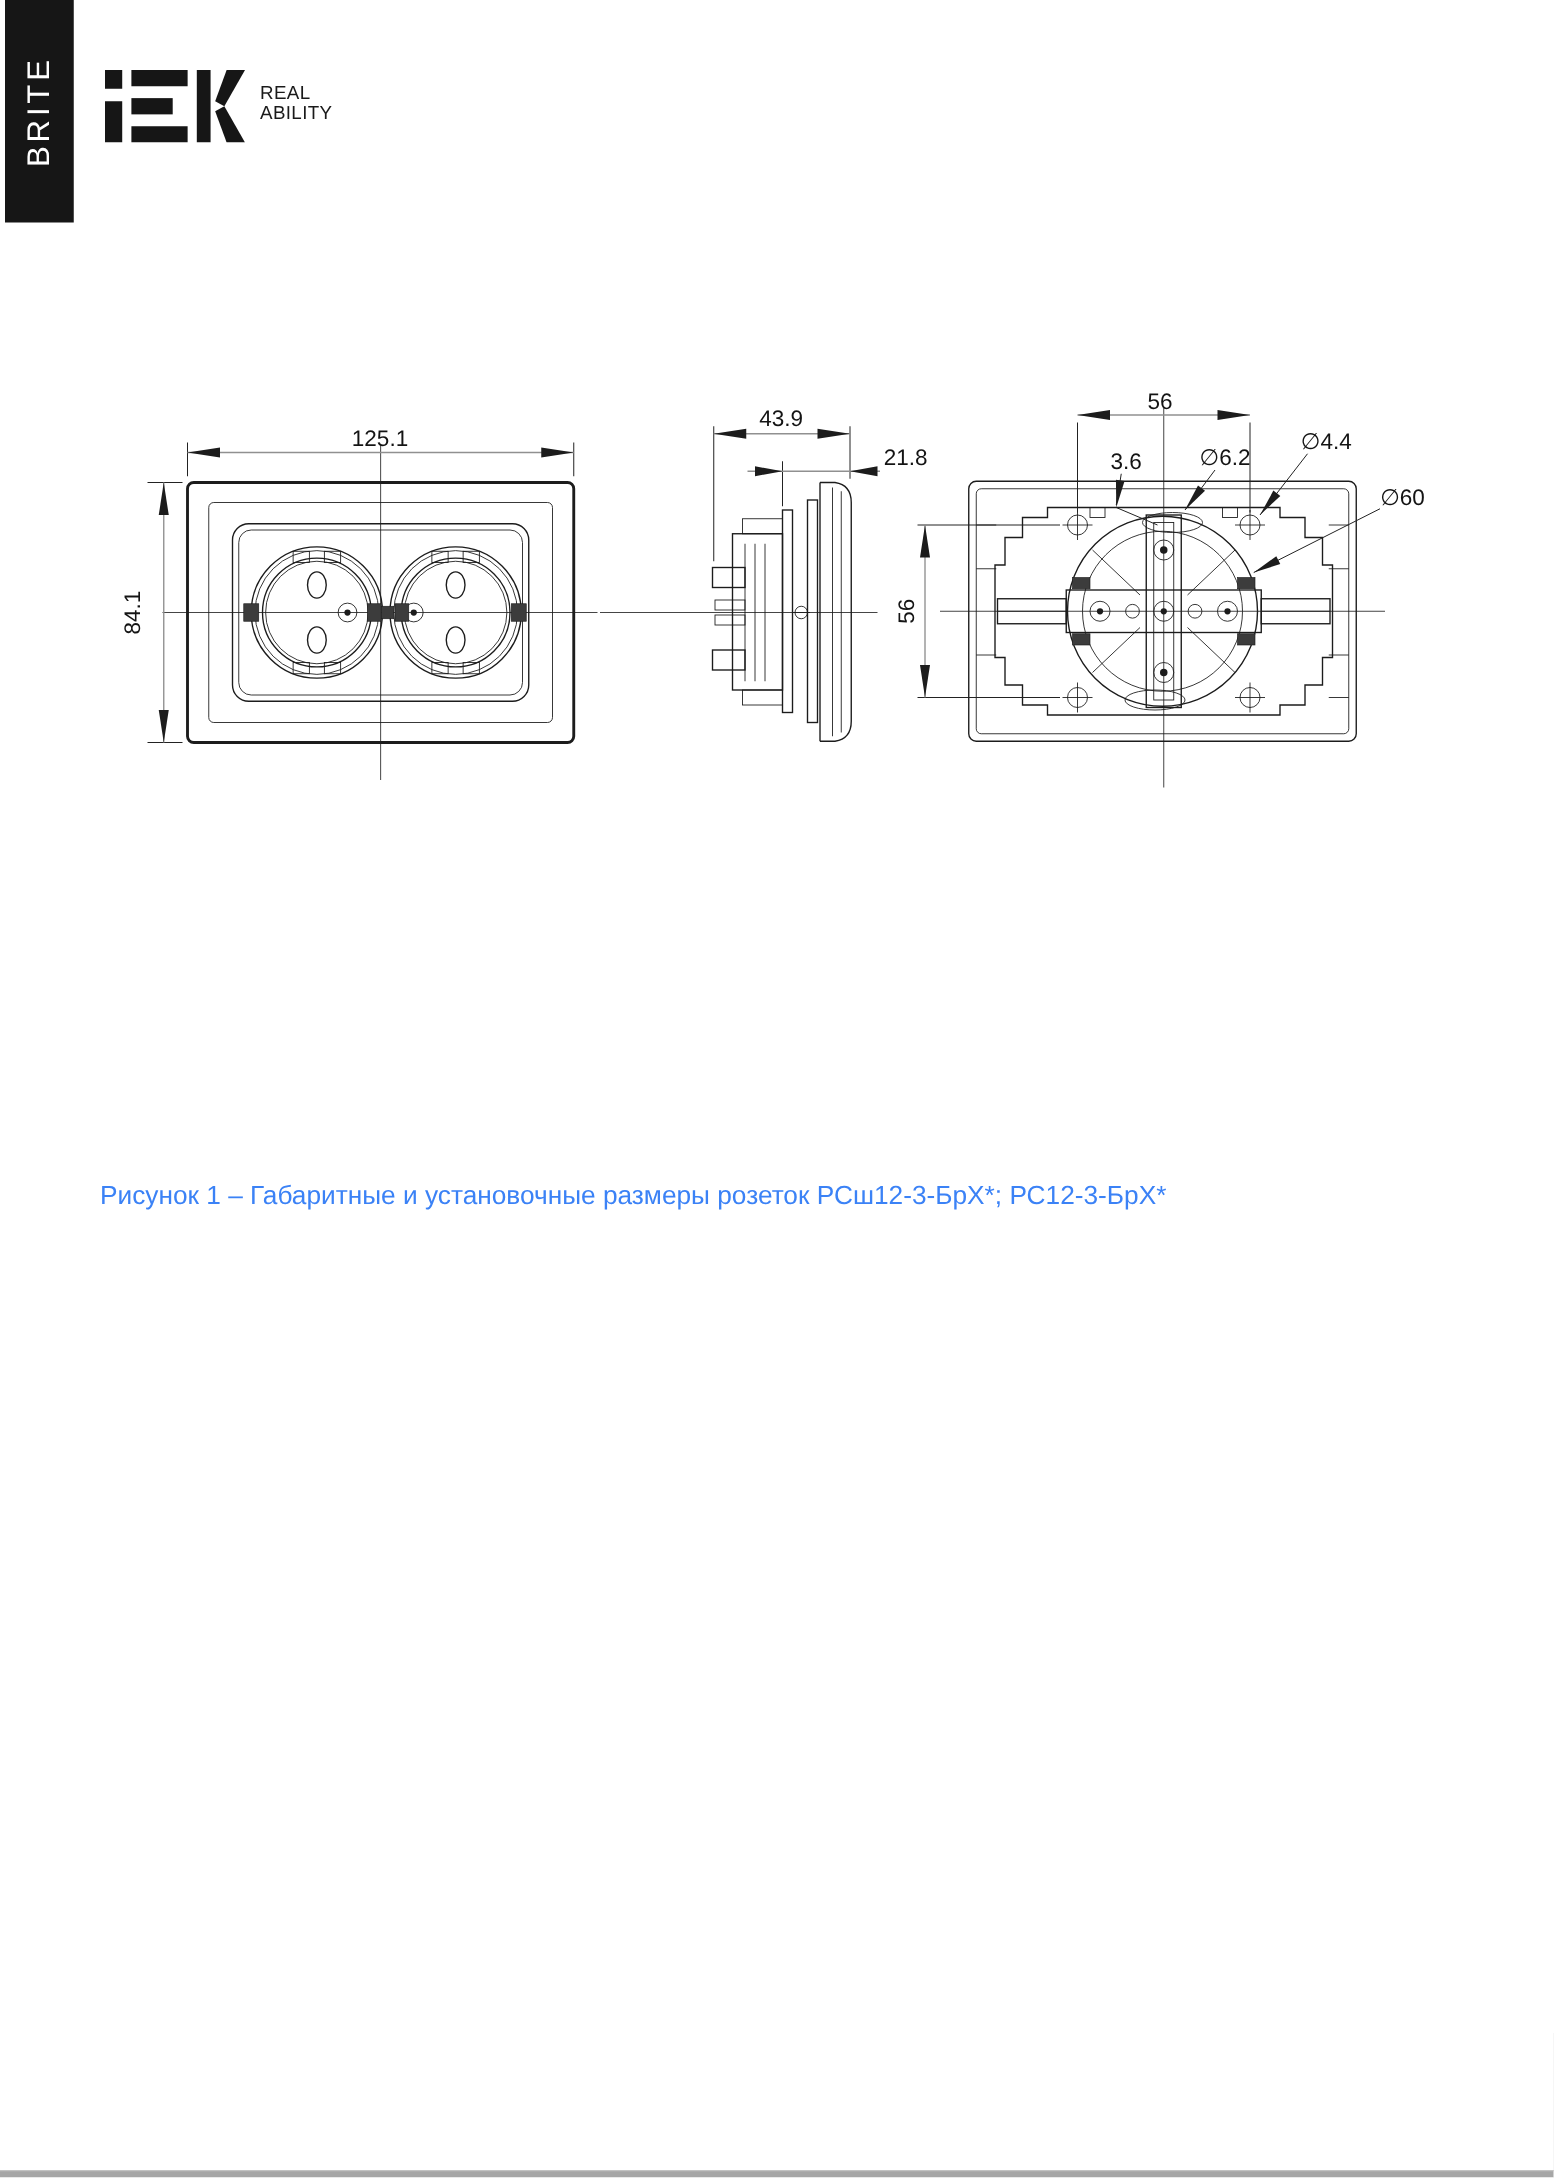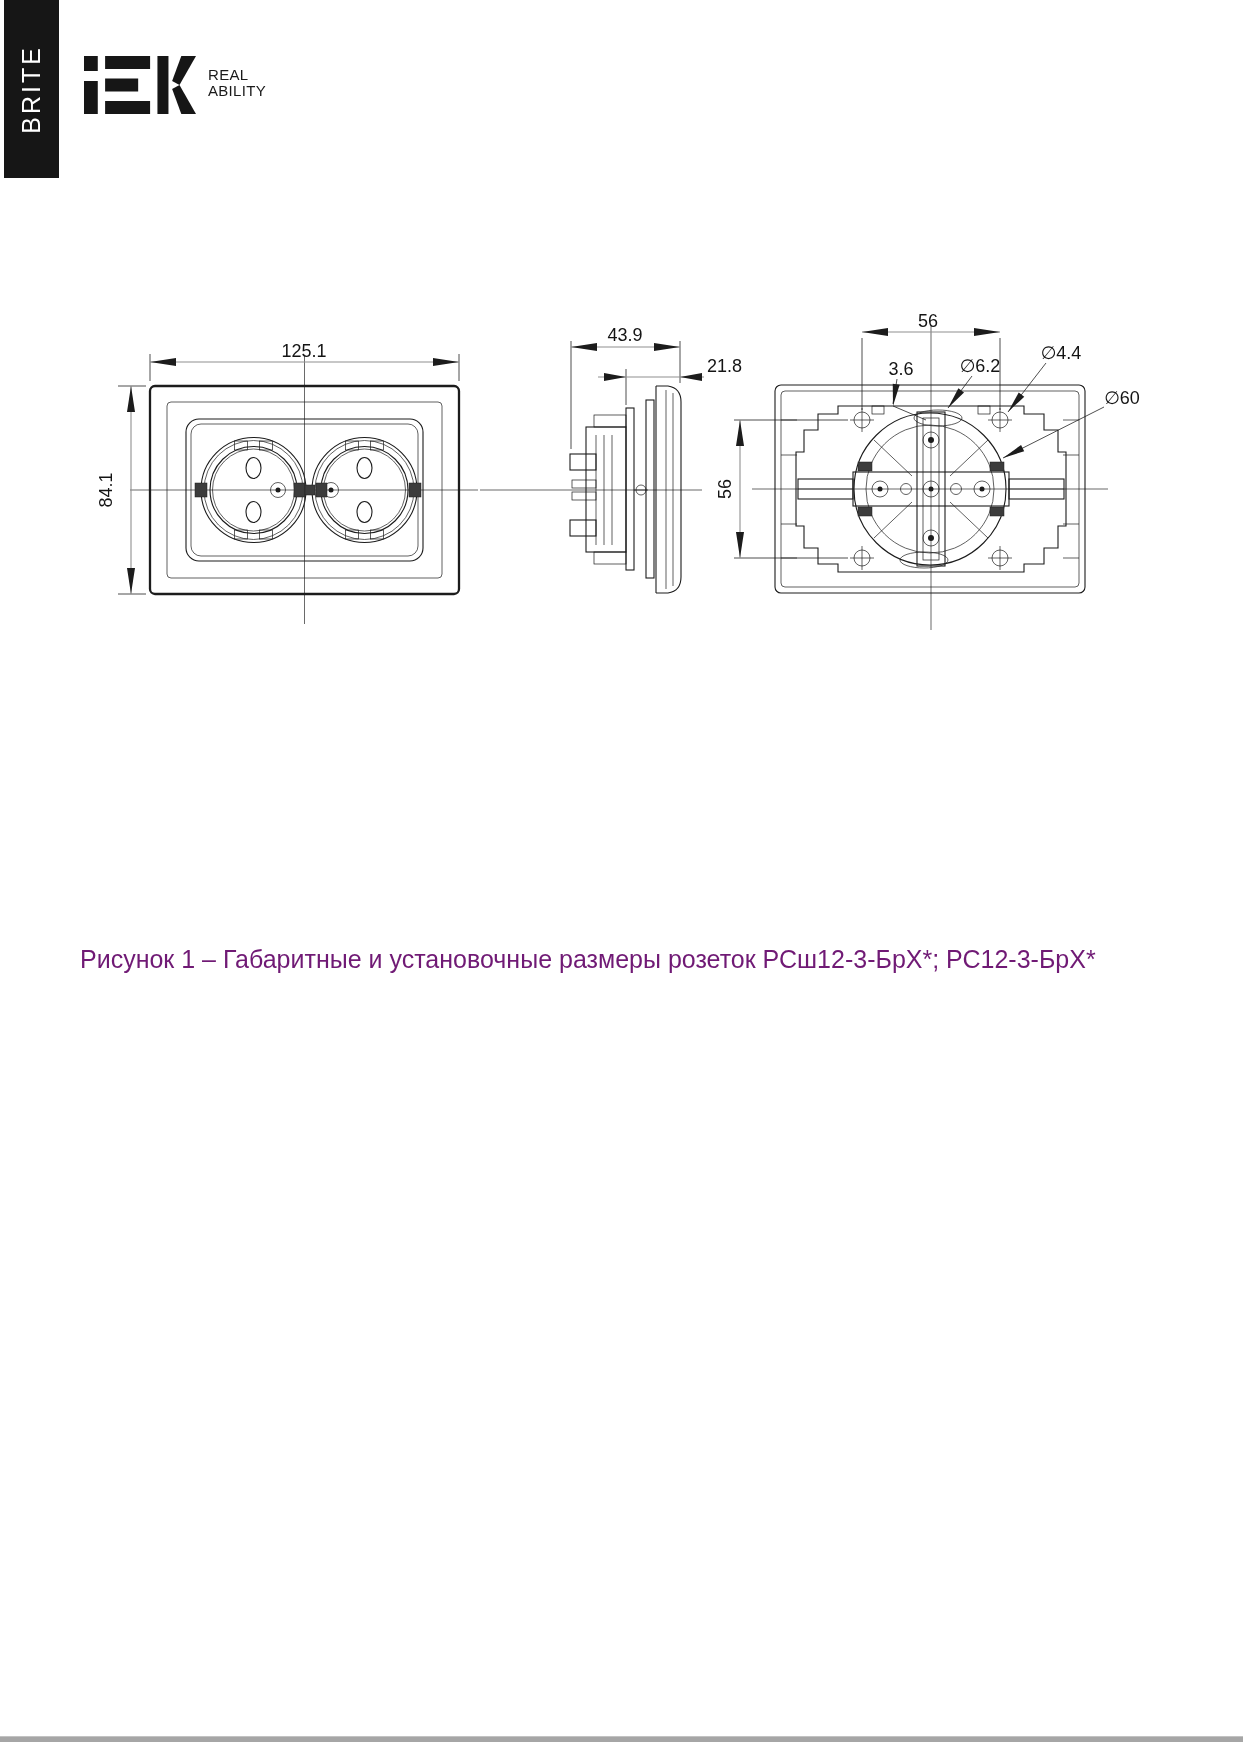--- a/index.html
+++ b/index.html
@@ -29,21 +29,21 @@
   .lk{stroke:#1c1c1c;fill:none;stroke-width:2.3;}
   .dm{stroke:#909090;fill:none;stroke-width:1.1;}
   .ex{stroke:#222222;fill:none;stroke-width:0.8;}
   .cl{stroke:#2a2a2a;fill:none;stroke-width:0.7;}
   .ar{fill:#1c1c1c;stroke:none;}
   .dk{fill:#3c3c3c;stroke:#1c1c1c;stroke-width:0.5;}
   .tx{font-family:"Liberation Sans",sans-serif;font-size:18px;fill:#141414;}
   
   .caption{
     position:absolute;left:80px;top:945px;white-space:nowrap;
-    font-size:25px;color:#701a75;
+    font-size:21px;color:#3b82f6;
   }
   .footer-strip{
     position:absolute;left:0;right:0;bottom:0;height:5px;
     background:#a6a6a6;border-top:1px solid #c2c2c2;
   }
 </style>
 </head>
 <body>
 
 <div class="page">

